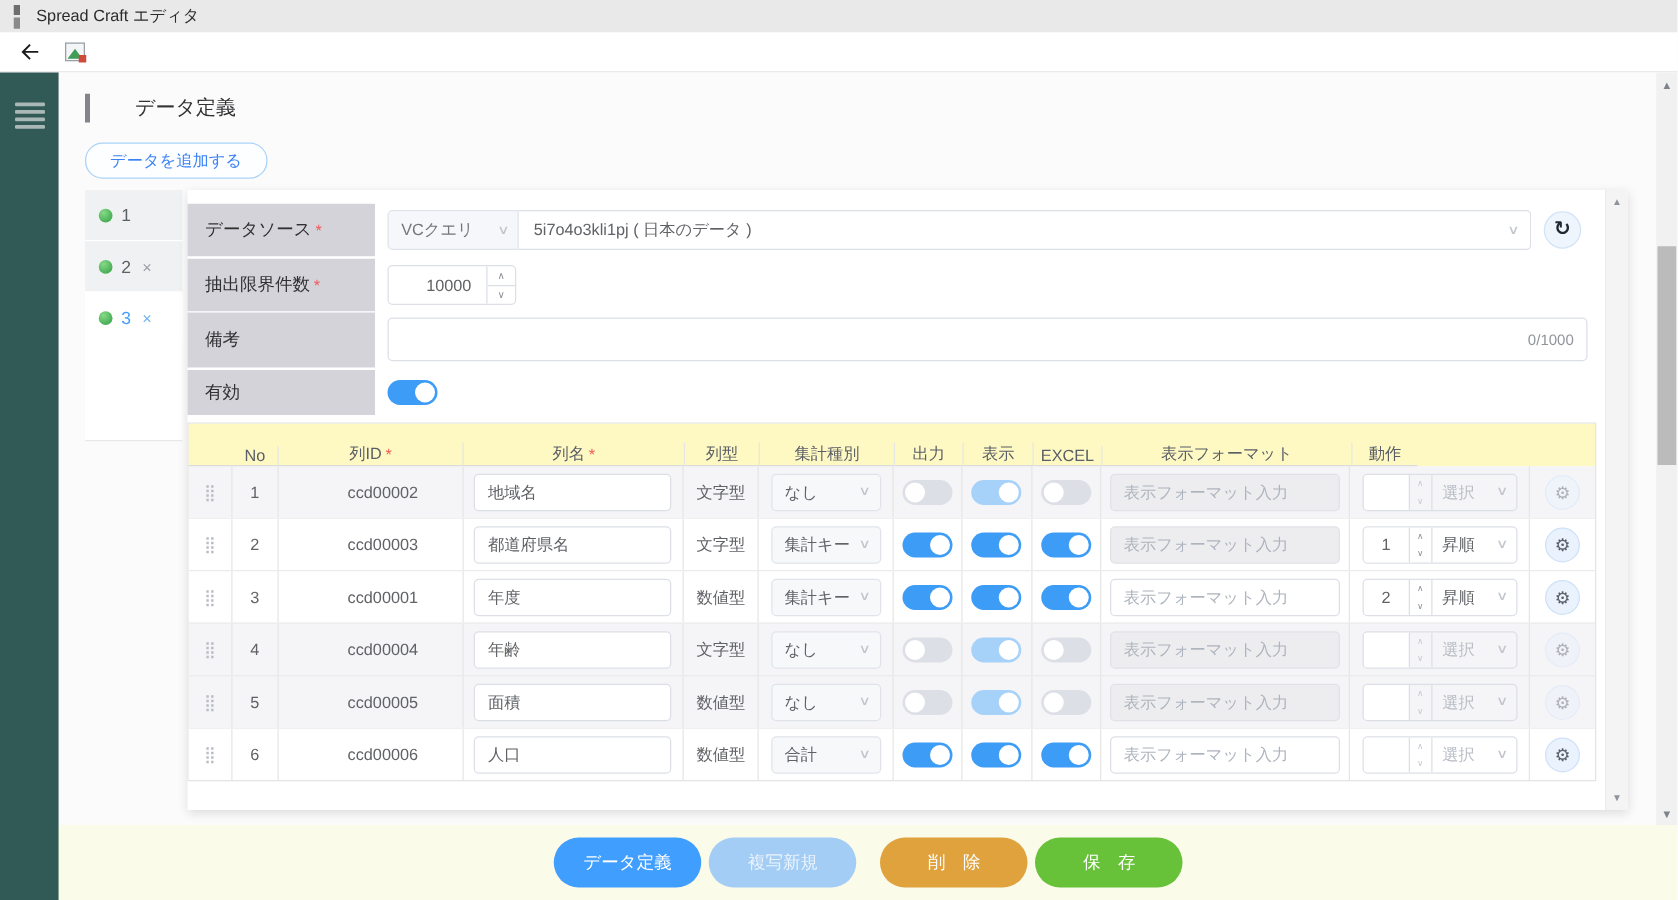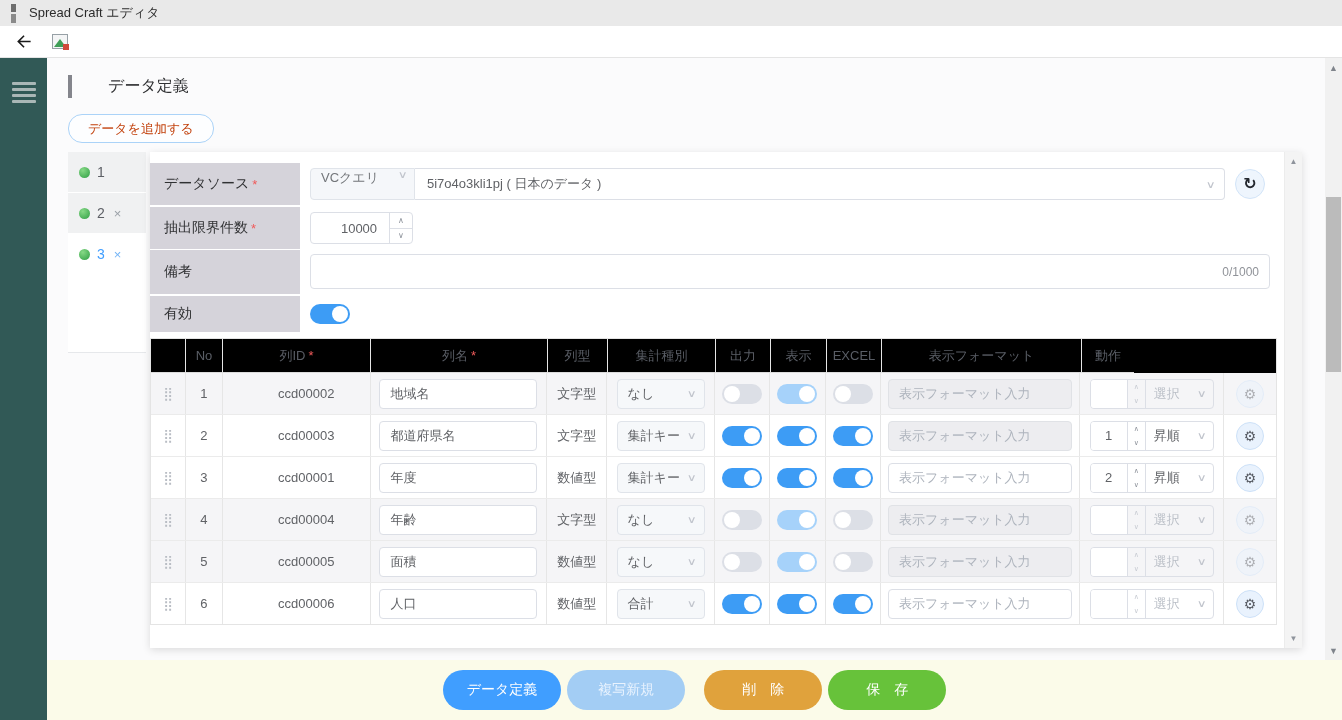--- a/index.html
+++ b/index.html
@@ -24,41 +24,41 @@
   
   .sidebar{position:absolute;left:0;top:58px;width:47px;height:662px;background:#315956;}
   .sb-icon{margin:24px auto 0 auto;width:24px;display:flex;flex-direction:column;gap:3px;cursor:pointer;}
   .sb-icon i{display:block;height:3px;background:#a9b7b6;border-radius:1px;}
   
   .main{position:absolute;left:47px;top:58px;width:1295px;height:602px;background:#fbfbfc;}
   .page-head{position:absolute;left:21px;top:17px;display:flex;align-items:center;gap:24px;}
   .page-head .bar{width:4px;height:23px;background:#84858c;margin-right:12px;}
   .page-head .txt{font-size:16px;color:#303133;}
   .add-btn{position:absolute;left:21px;top:56px;height:27px;padding:0 19px;border:1px solid #abd3f8;
-           border-radius:14px;background:#fdfeff;color:#c2410c;font-size:13px;display:flex;align-items:center;cursor:pointer;}
+           border-radius:14px;background:#fdfeff;color:#3b82f6;font-size:13px;display:flex;align-items:center;cursor:pointer;}
   
   .tabs{position:absolute;left:21px;top:94px;width:78px;height:200px;background:#fff;border-bottom:1px solid #e6e8eb;}
   .tab{height:40px;display:flex;align-items:center;padding-left:11px;gap:7px;background:#f0f1f2;
        margin-bottom:1px;font-size:14px;color:#5d6066;cursor:pointer;box-sizing:border-box;}
   .tab .dot{width:11px;height:11px;border-radius:50%;
             background:radial-gradient(circle at 35% 30%, #86d986, #2f9e44);}
   .tab .x{font-size:13px;color:#9aa0a7;margin-left:2px;}
   .tab.active{background:#fff;color:#409eff;}
   .tab.active .x{color:#73b4f6;}
   
   .card{position:absolute;left:103px;top:94px;width:1152px;height:496px;background:#fff;
         box-shadow:0 2px 8px rgba(0,0,0,0.13);}
   .frow{position:absolute;left:0;}
   .flabel{position:absolute;left:0;top:0;width:150px;height:100%;background:#d5d3da;display:flex;
           align-items:center;padding-left:14px;box-sizing:border-box;font-size:14px;color:#303133;}
   .req{color:#f05a5a;margin-left:3px;font-size:13px;}
   
   .ds-select{position:absolute;left:160px;top:5px;width:105px;height:32px;background:#f5f7fa;
              border:1px solid #e0e4ea;border-radius:4px 0 0 4px;box-sizing:border-box;display:flex;
-             padding:0 8px 0 10px;font-size:13px;color:#73767a;cursor:pointer;}
+             align-items:center;padding:0 8px 0 10px;font-size:13px;color:#73767a;cursor:pointer;}
   .ds-select .chev{margin-left:auto;}
   .chev{color:#c0c4cc;font-size:10px;transform:scaleX(1.35);}
   .ds-input{position:absolute;left:265px;top:5px;width:810px;height:32px;border:1px solid #dcdfe6;
             border-left:none;border-radius:0 4px 4px 0;box-sizing:border-box;display:flex;align-items:center;}
   .ds-input input{border:none;outline:none;flex:1;font-size:13px;color:#606266;padding:0 6px 0 12px;background:transparent;font-family:inherit;}
   .ds-input .chev{margin-right:10px;}
   .refresh-btn{position:absolute;left:1085px;top:6px;width:30px;height:30px;border-radius:50%;
                background:#eef5fd;border:1px solid #d2e4f8;box-sizing:border-box;display:flex;
                align-items:center;justify-content:center;cursor:pointer;}
   .refresh-btn span{font-size:16px;font-weight:bold;color:#23272e;line-height:1;}
@@ -78,21 +78,21 @@
   .sw{width:40px;height:20px;border-radius:10px;background:#dcdfe6;position:relative;cursor:pointer;flex:none;}
   .sw::after{content:"";position:absolute;top:2px;left:2px;width:16px;height:16px;border-radius:50%;background:#fff;}
   .sw.on{background:#3d9cf5;}
   .sw.on::after{left:22px;}
   .sw.on-dis{background:#a6d2fa;}
   .sw.on-dis::after{left:22px;}
   .enabled-sw{position:absolute;left:160px;top:8px;}
   
   .ctable{position:absolute;left:0;top:186px;width:1127px;box-sizing:border-box;
           border:1px solid #e4e4e4;font-size:13px;color:#606266;}
-  .thead{display:flex;height:34px;background:#000000;color:#5a5e66;}
+  .thead{display:flex;height:34px;background:#fef9c3;color:#5a5e66;align-items:flex-end;}
   .thead .cell{border-bottom:1px solid #dcdcdc;}
   .cell{display:flex;align-items:center;justify-content:center;border-right:1px solid #e6e6e6;box-sizing:border-box;}
   .cell:last-child{border-right:none;}
   .trow{display:flex;height:41px;background:#fff;border-top:1px solid #ebebeb;}
   .trow:first-child{border-top:none;}
   .trow.shaded{background:#f5f5f7;}
   .c-drag{width:35px;}.c-no{width:37px;}.c-id{width:148px;}.c-name{width:177px;}.c-type{width:60px;}
   .c-agg{width:108px;}.c-out{width:55px;}.c-disp{width:56px;}.c-xl{width:55px;}
   .c-fmt{width:200px;}.c-sort{width:144px;}.c-act{width:52px;}
   .trow .c-id{justify-content:center;padding-left:20px;}

